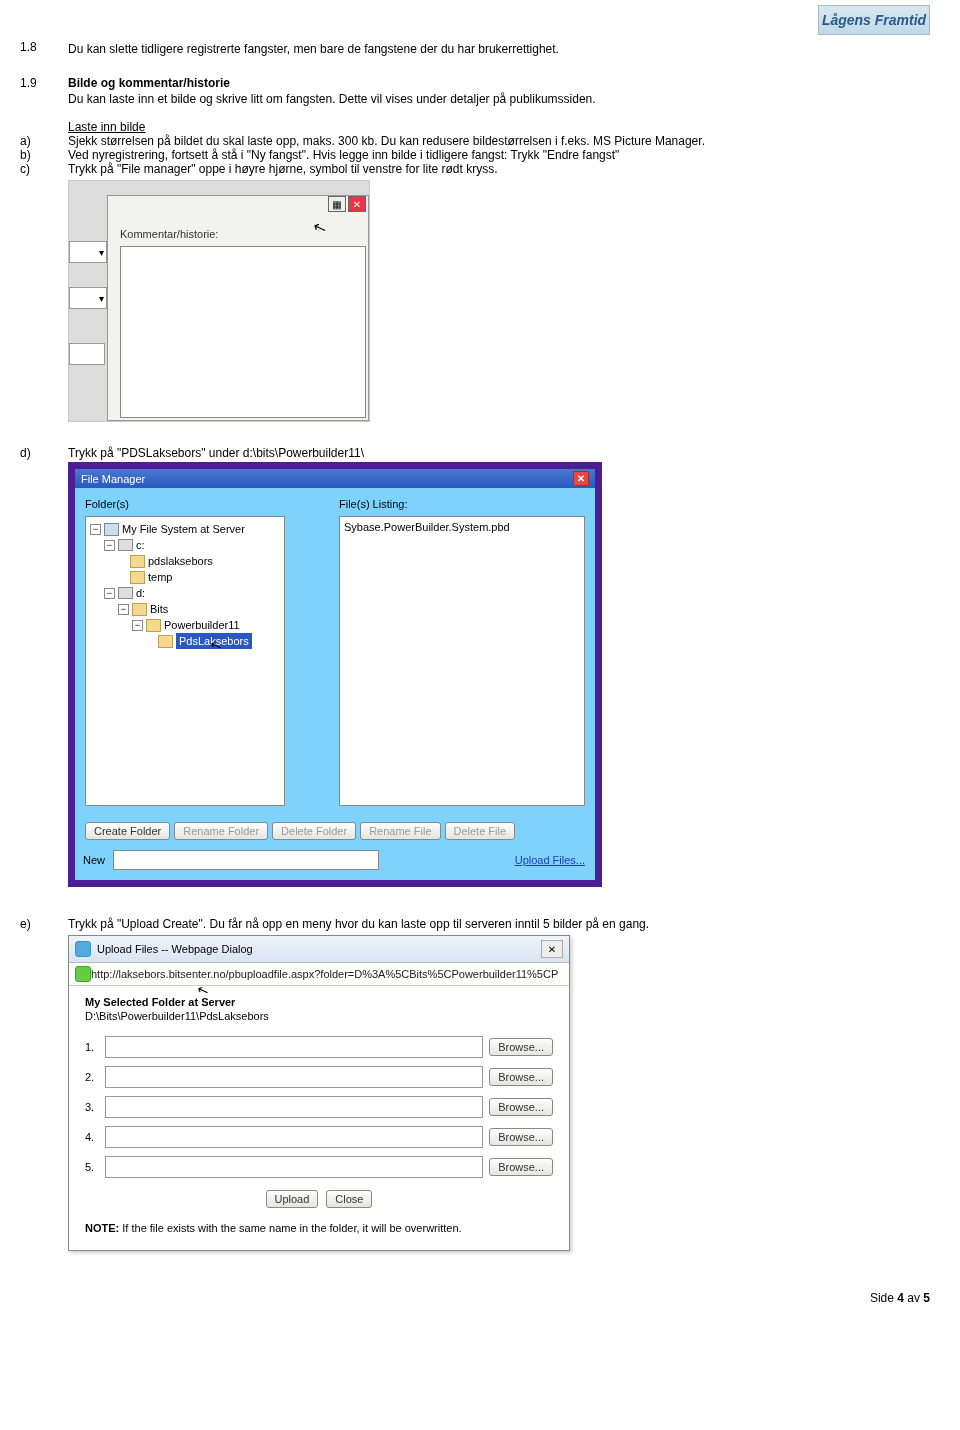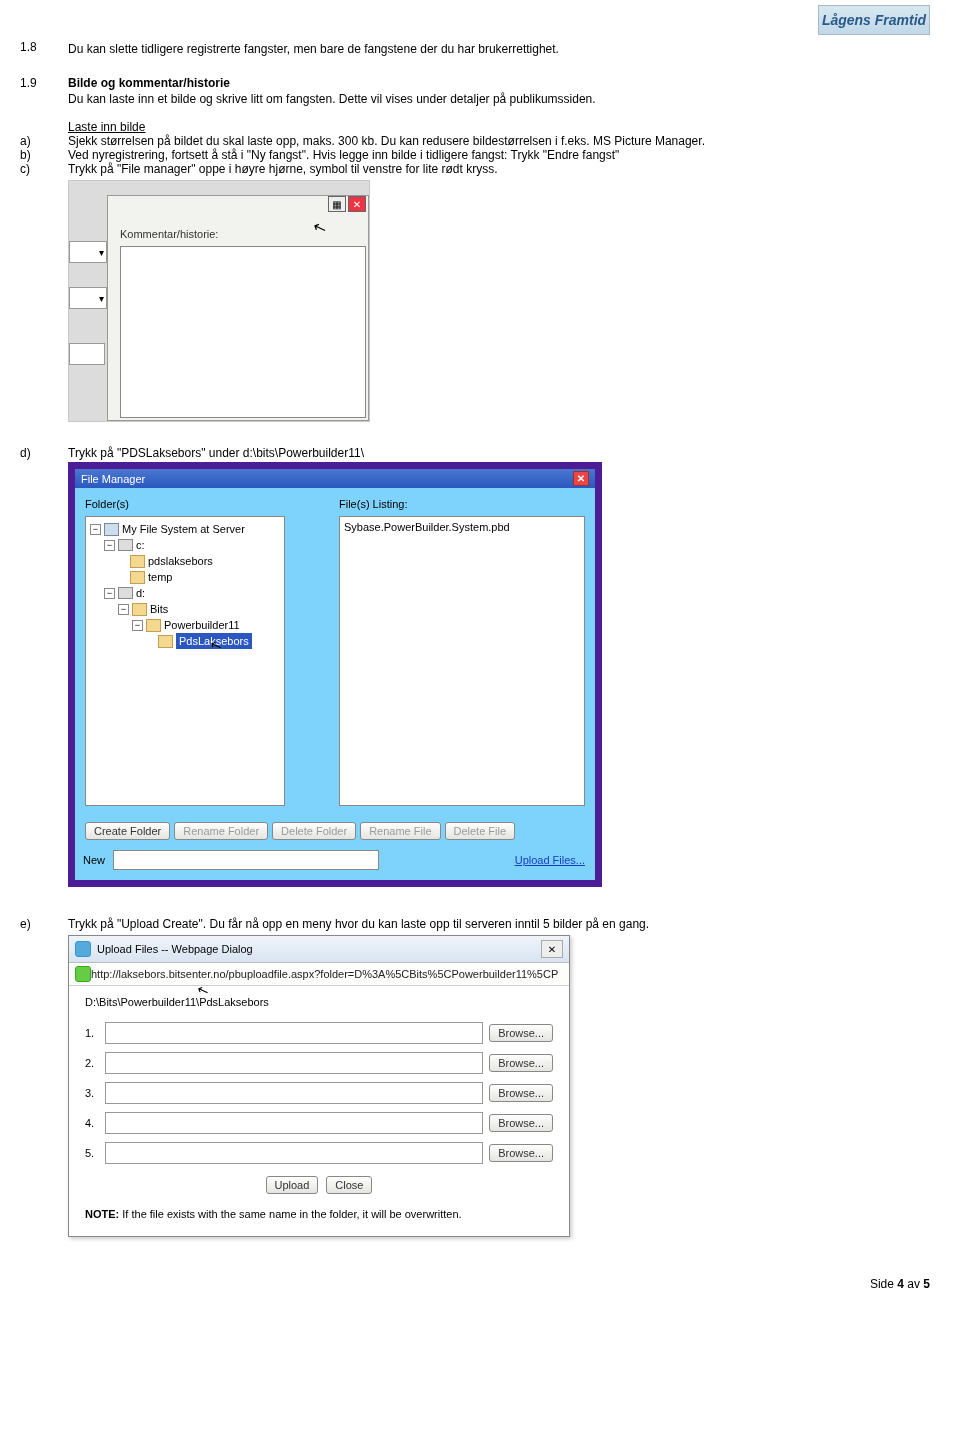--- a/index.html
+++ b/index.html
@@ -421,20 +421,21 @@
       <span class="ieicon"></span>
       <span>Upload Files -- Webpage Dialog</span>
       <div class="xbtn">✕</div>
     </div>
     <div class="urlbar">
       <span class="ieicon" style="background:#6c4;border-color:#3a2"></span>
       <span class="url">http://laksebors.bitsenter.no/pbuploadfile.aspx?folder=D%3A%5CBits%5CPowerbuilder11%5CP</span>
     </div>
     <div class="body3" style="position:relative">
       <span class="arrowcur" style="left:128px;top:-4px">↖</span>
+      <div class="h">My Selected Folder at Server</div>
       <div class="path">D:\Bits\Powerbuilder11\PdsLaksebors</div>
 
       <div class="frow">
         <span class="n">1.</span>
         <input type="text" style="">
         <button class="winbtn">Browse...</button>
       </div>
       <div class="frow">
         <span class="n">2.</span>
         <input type="text" style="">

